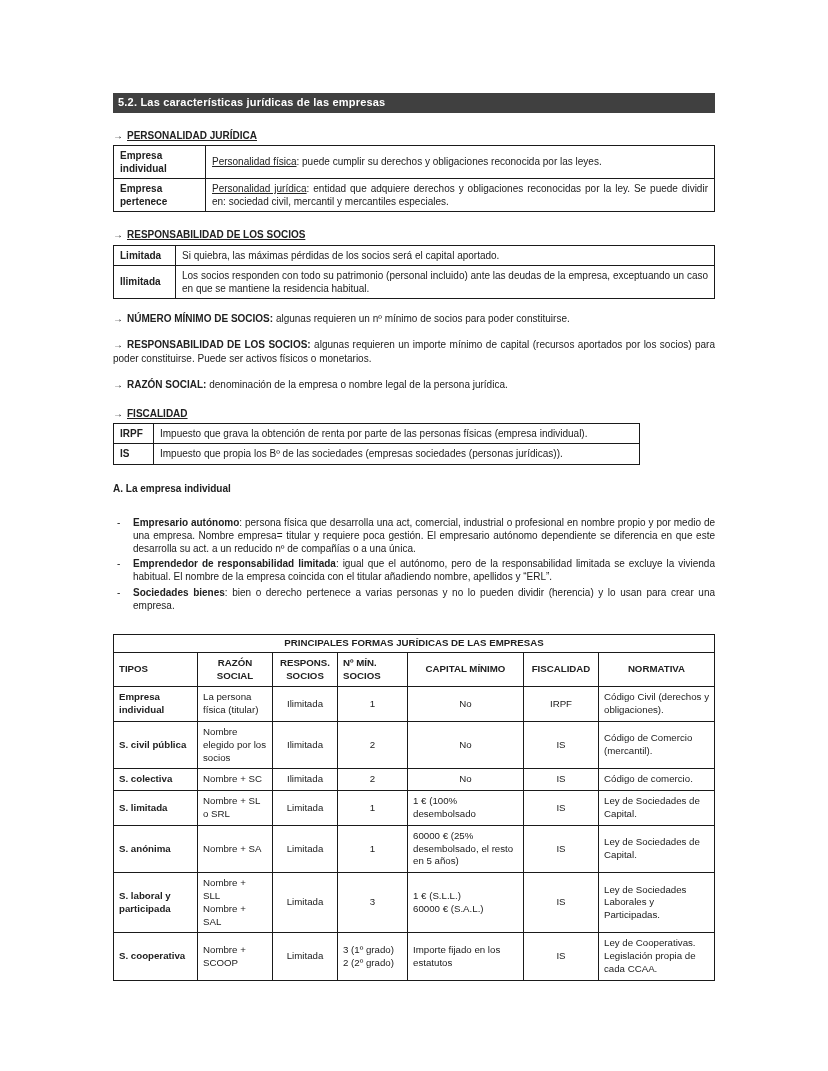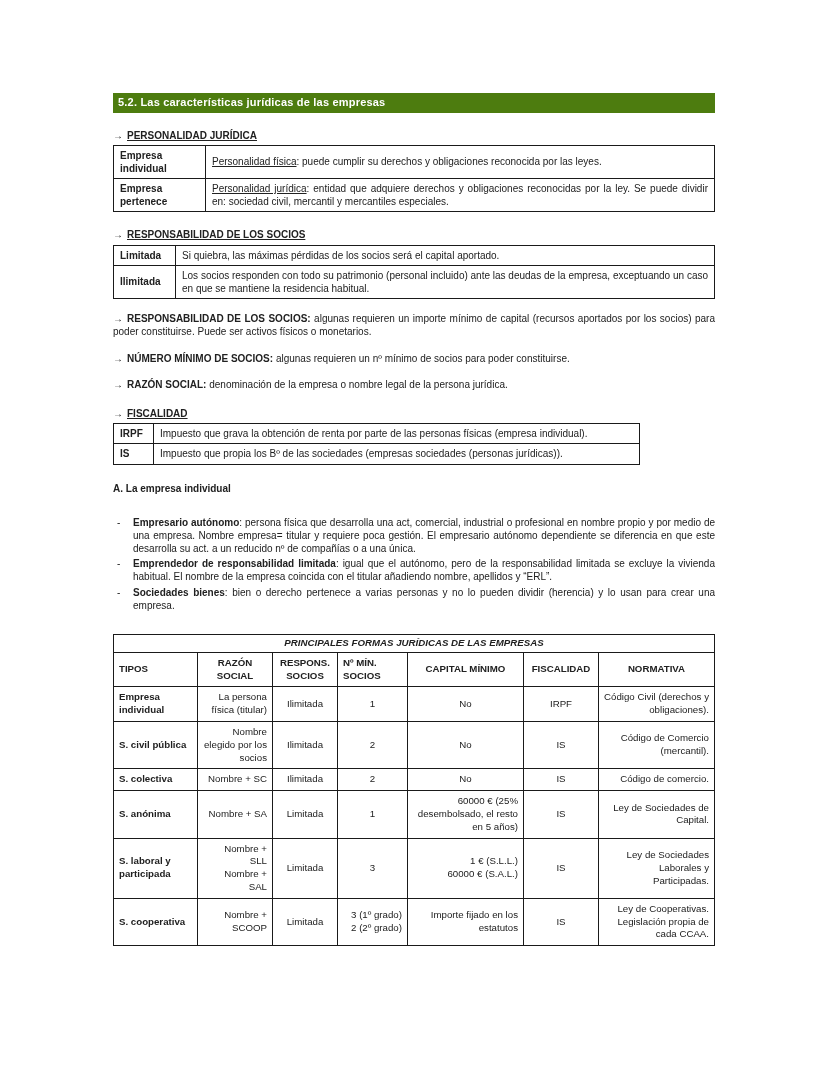--- a/index.html
+++ b/index.html
@@ -7,21 +7,21 @@
   body {
     width: 828px; height: 1071px;
     background: #ffffff;
     font-family: "Liberation Sans", sans-serif;
     color: #212121;
     overflow: hidden;
   }
   .page { width: 602px; margin-left: 113px; padding-top: 93px; font-size: 10px; line-height: 1.32; }
 
   .title-bar {
-    background: #4d7c0f;
+    background: #404040;
     color: #ffffff;
     font-weight: 700;
     font-size: 11px;
     padding: 2px 5px 3px 5px;
     letter-spacing: .2px;
   }
 
   .sec-heading { font-weight: 700; margin: 16px 0 3px 0; }
   .sec-heading .arrow { margin-right: 4px; font-weight: 400; }
   .u { text-decoration: underline; }
@@ -37,26 +37,26 @@
 
   .note { margin: 13px 0; text-align: justify; }
   .note .arrow { margin-right: 4px; }
 
   .a-heading { font-weight: 700; margin: 17px 0 21px 0; }
   .bullet { display: flex; margin: 0 0 2px 0; }
   .bullet .dash { width: 20px; flex: none; padding-left: 4px; }
   .bullet .btext { flex: 1; text-align: justify; }
 
   .forms { margin-top: 22px; font-size: 9.7px; }
-  .forms .ttl { font-weight: 700; text-align: center; padding: 2px; font-style: italic; }
+  .forms .ttl { font-weight: 700; text-align: center; padding: 2px; }
   .forms th { font-weight: 700; text-align: center; white-space: pre-line; padding: 4px 3px; }
   .forms th.h-left { text-align: left; padding-left: 5px; }
   .forms td { white-space: pre-line; padding: 4px 5px; }
   .c-tipo { font-weight: 700; text-align: left; }
-  .c-left { text-align: right; }
+  .c-left { text-align: left; }
   .c-center { text-align: center; }
 </style>
 </head>
 <body>
 
 <div class="page">
 
   <div class="title-bar">5.2. Las características jurídicas de las empresas</div>
 
   <div class="sec-heading">
@@ -97,24 +97,24 @@
       <td class="val">Si quiebra, las máximas pérdidas de los socios será el capital aportado.</td>
     </tr>
     <tr>
       <td class="key">Ilimitada</td>
       <td class="val">Los socios responden con todo su patrimonio (personal incluido) ante las deudas de la empresa, exceptuando un caso en que se mantiene la residencia habitual.</td>
     </tr>
   </tbody>
     </table>
 
   <div class="note">
+    <span class="arrow">→</span><span class="b">NÚMERO MÍNIMO DE SOCIOS:</span><span> algunas requieren un nº mínimo de socios para poder constituirse.</span>
+  </div>
+  <div class="note">
     <span class="arrow">→</span><span class="b">RESPONSABILIDAD DE LOS SOCIOS:</span><span> algunas requieren un importe mínimo de capital (recursos aportados por los socios) para poder constituirse. Puede ser activos físicos o monetarios.</span>
-  </div>
-  <div class="note">
-    <span class="arrow">→</span><span class="b">NÚMERO MÍNIMO DE SOCIOS:</span><span> algunas requieren un nº mínimo de socios para poder constituirse.</span>
   </div>
   <div class="note">
     <span class="arrow">→</span><span class="b">RAZÓN SOCIAL:</span><span> denominación de la empresa o nombre legal de la persona jurídica.</span>
   </div>
 
   <div class="sec-heading">
     <span class="arrow">→</span><span class="u">FISCALIDAD</span>
   </div>
   <table class="kv-table fisc-table">
     <colgroup>
@@ -196,20 +196,29 @@
     <tr>
       <td class="c-tipo">S. colectiva</td>
       <td class="c-left">Nombre + SC</td>
       <td class="c-center">Ilimitada</td>
       <td class="c-center">2</td>
       <td class="c-center">No</td>
       <td class="c-center">IS</td>
       <td class="c-left">Código de comercio.</td>
     </tr>
     <tr>
+      <td class="c-tipo">S. limitada</td>
+      <td class="c-left">Nombre + SL o SRL</td>
+      <td class="c-center">Limitada</td>
+      <td class="c-center">1</td>
+      <td class="c-left">1 € (100% desembolsado</td>
+      <td class="c-center">IS</td>
+      <td class="c-left">Ley de Sociedades de Capital.</td>
+    </tr>
+    <tr>
       <td class="c-tipo">S. anónima</td>
       <td class="c-left">Nombre + SA</td>
       <td class="c-center">Limitada</td>
       <td class="c-center">1</td>
       <td class="c-left">60000 € (25% desembolsado, el resto en 5 años)</td>
       <td class="c-center">IS</td>
       <td class="c-left">Ley de Sociedades de Capital.</td>
     </tr>
     <tr>
       <td class="c-tipo">S. laboral y participada</td>

